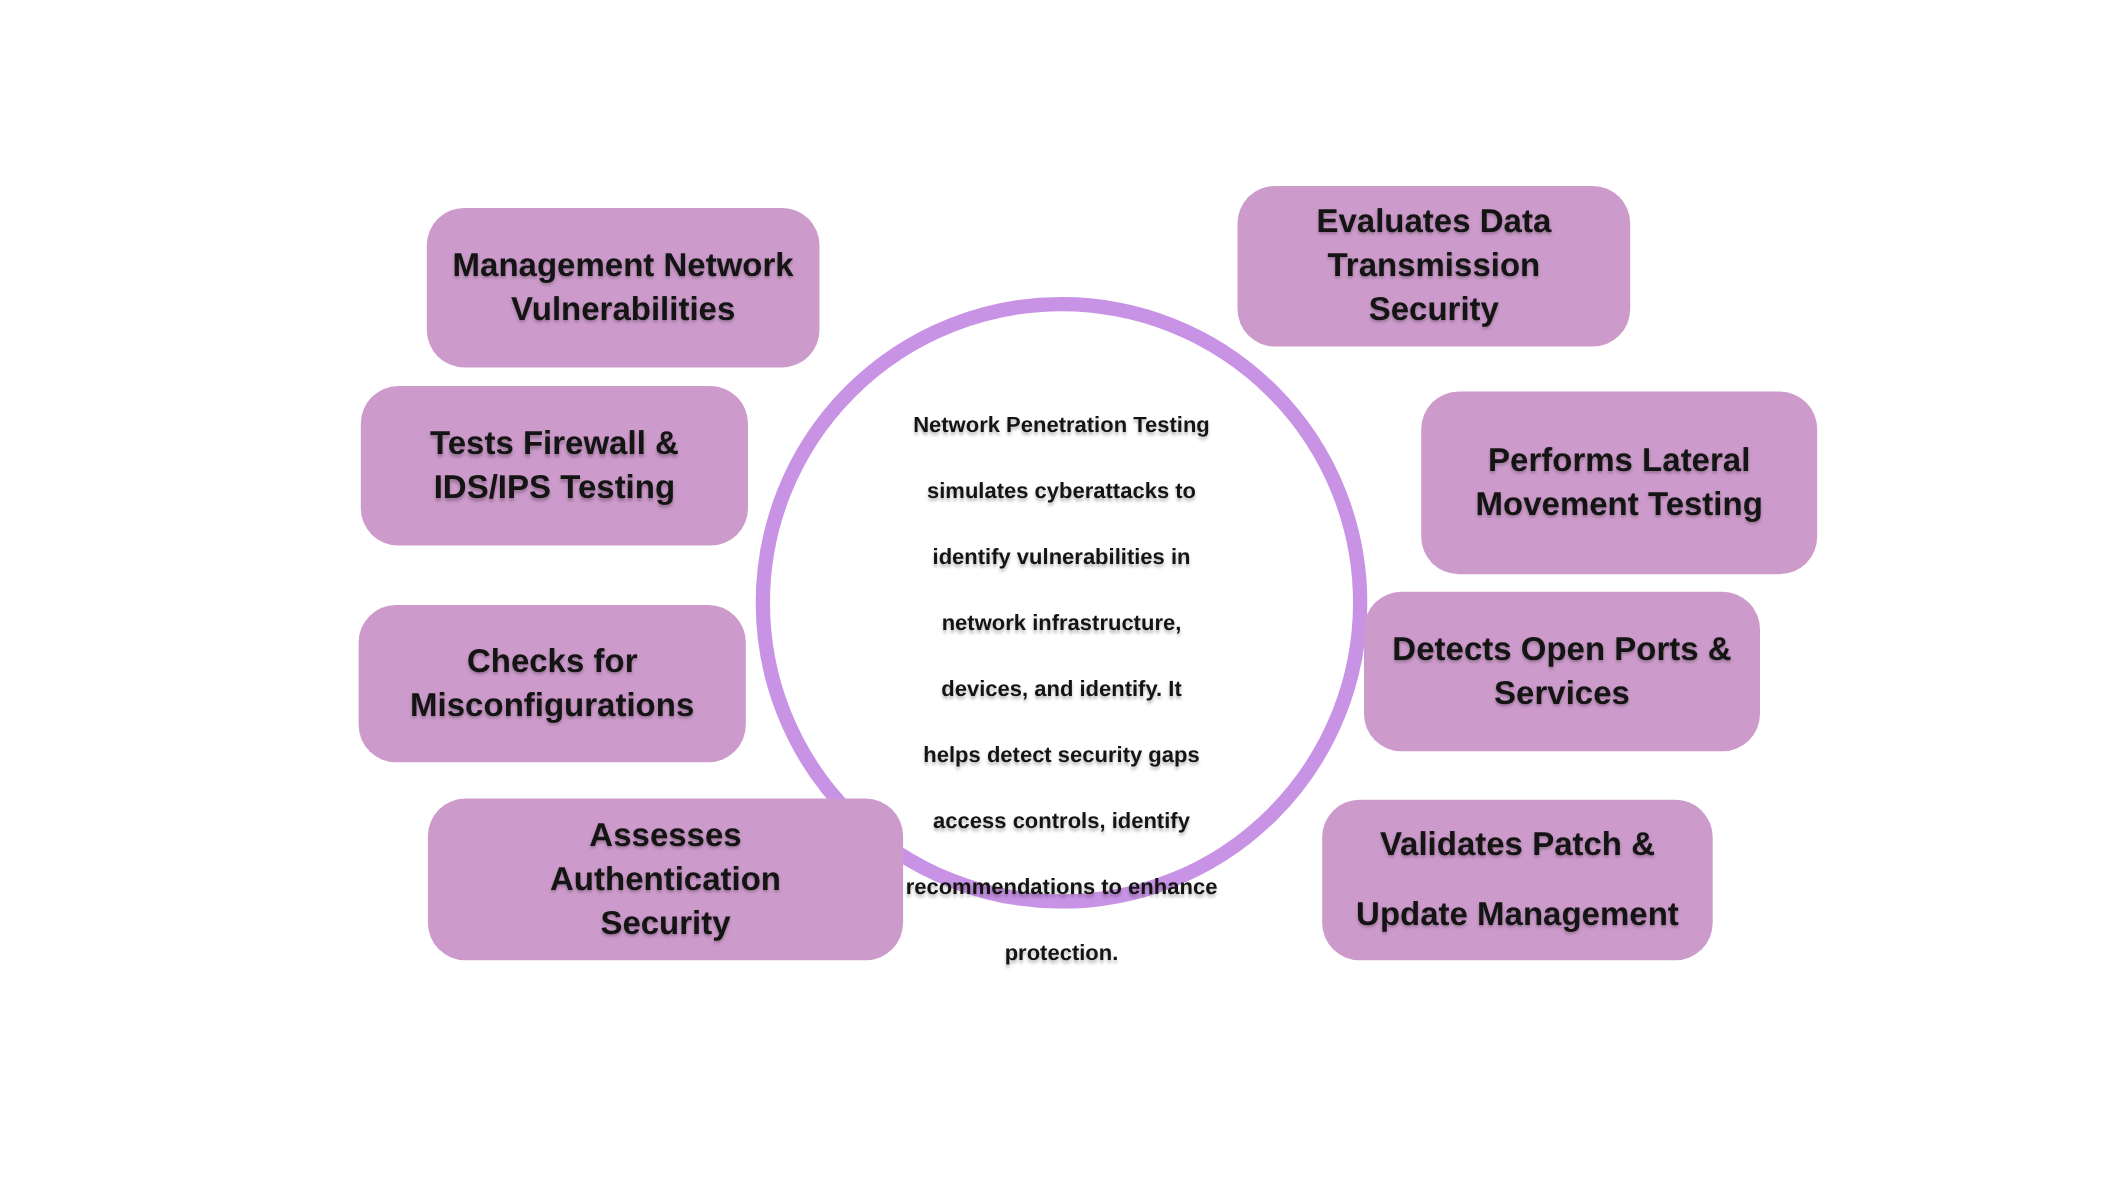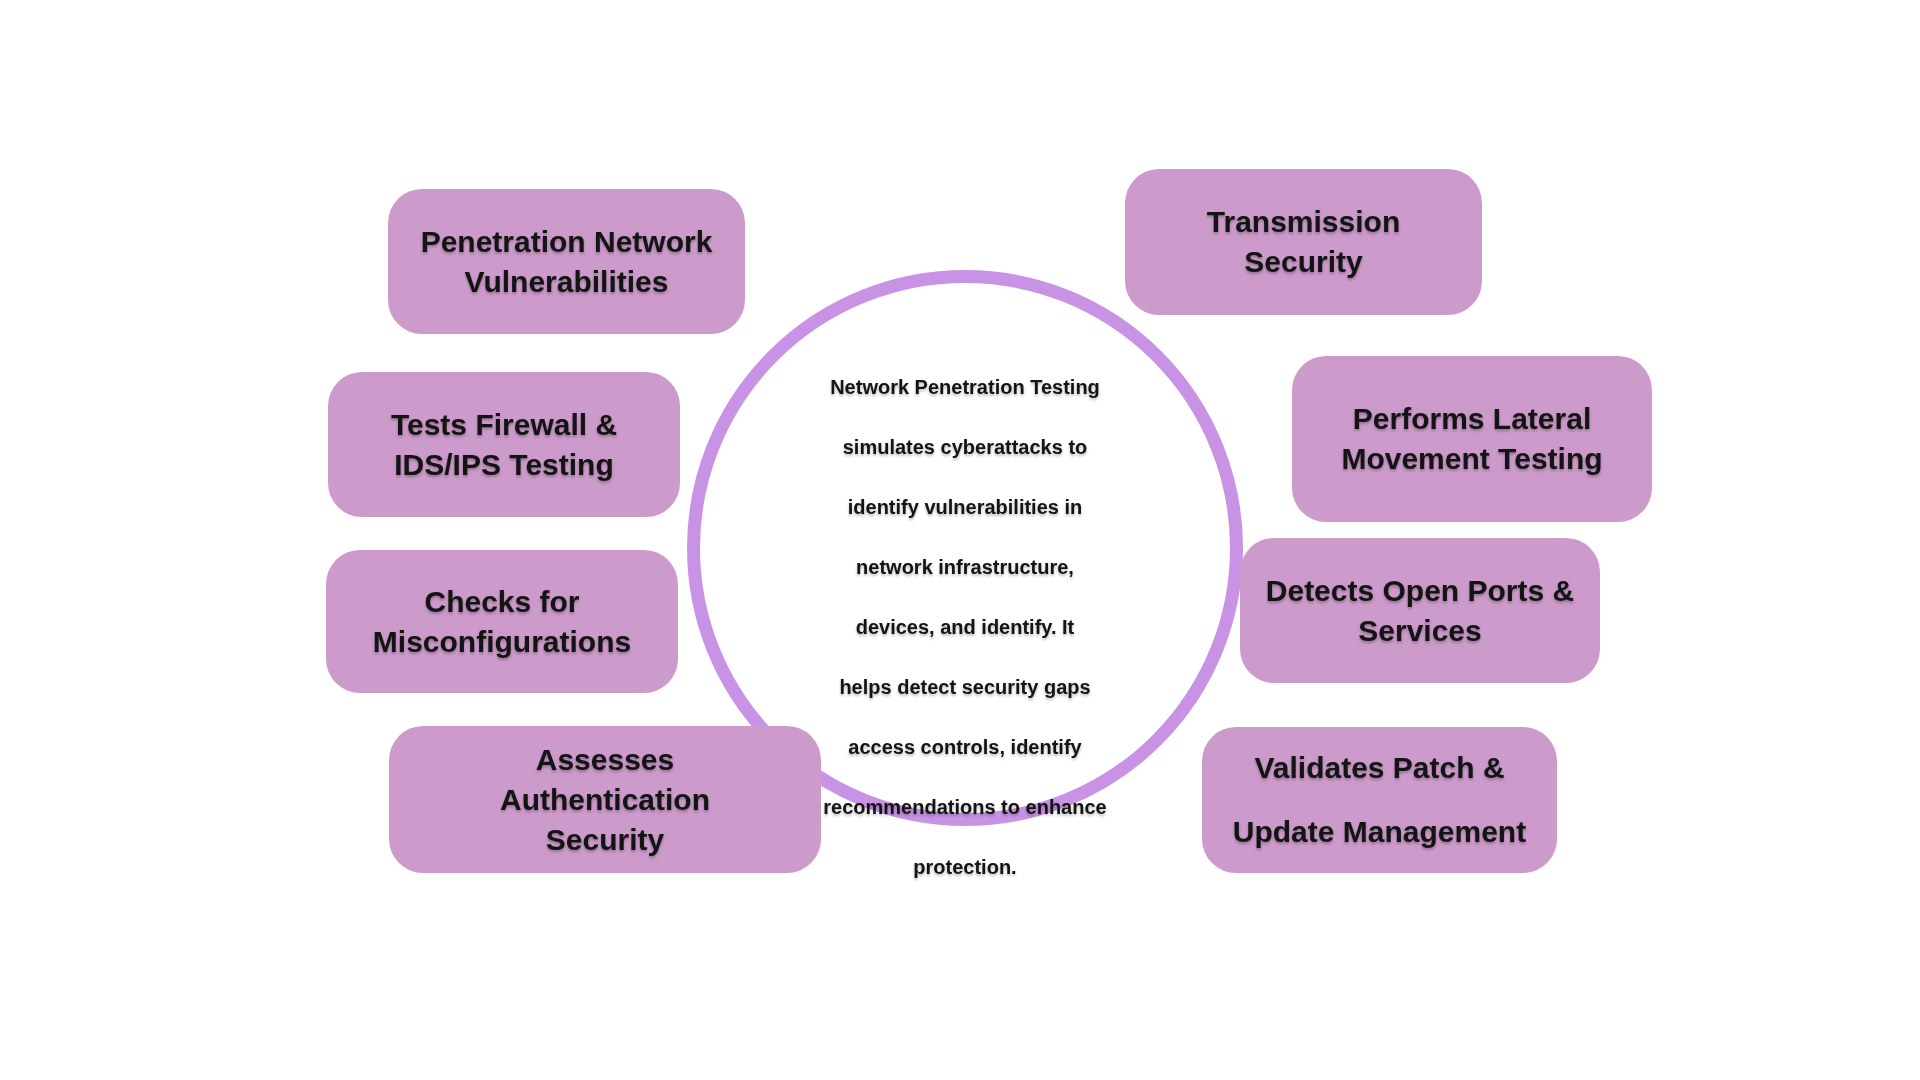--- a/index.html
+++ b/index.html
@@ -77,41 +77,42 @@
       <div class="line">identify vulnerabilities in</div>
       <div class="line">network infrastructure,</div>
       <div class="line">devices, and identify. It</div>
       <div class="line">helps detect security gaps</div>
       <div class="line">access controls, identify</div>
       <div class="line">recommendations to enhance</div>
       <div class="line">protection.</div>
     </div>
 
   <div class="feature-box" style="left:388px; top:189px; width:357px; height:145px;">
-      <div class="line">Penetration Network</div>
+      <div class="line">Management Network</div>
       <div class="line">Vulnerabilities</div>
     </div>
 
-  <div class="feature-box" style="left:328px; top:372px; width:352px; height:145px;">
+  <div class="feature-box" style="left:328px; top:351px; width:352px; height:145px;">
       <div class="line">Tests Firewall &amp;</div>
       <div class="line">IDS/IPS Testing</div>
     </div>
 
   <div class="feature-box" style="left:326px; top:550px; width:352px; height:143px;">
       <div class="line">Checks for</div>
       <div class="line">Misconfigurations</div>
     </div>
 
   <div class="feature-box" style="left:389px; top:726px; width:432px; height:147px;">
       <div class="line">Assesses</div>
       <div class="line">Authentication</div>
       <div class="line">Security</div>
     </div>
 
   <div class="feature-box" style="left:1125px; top:169px; width:357px; height:146px;">
+      <div class="line">Evaluates Data</div>
       <div class="line">Transmission</div>
       <div class="line">Security</div>
     </div>
 
   <div class="feature-box" style="left:1292px; top:356px; width:360px; height:166px;align-items:center;">
       <div class="line">Performs Lateral</div>
       <div class="line">Movement Testing</div>
     </div>
 
   <div class="feature-box" style="left:1240px; top:538px; width:360px; height:145px;">

